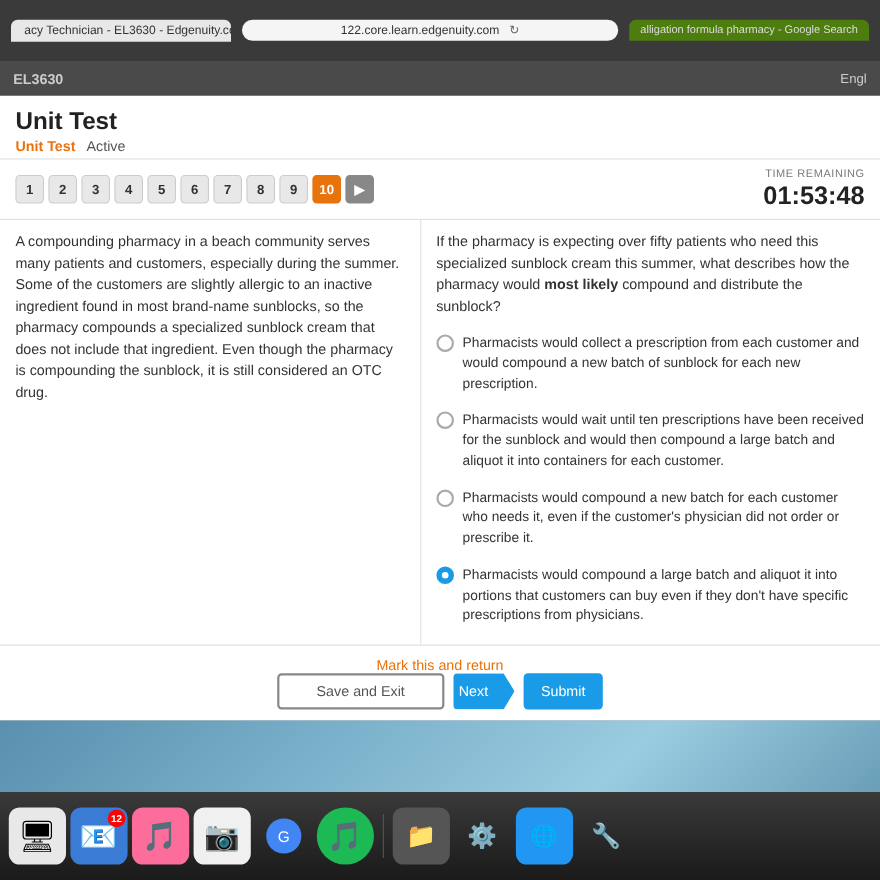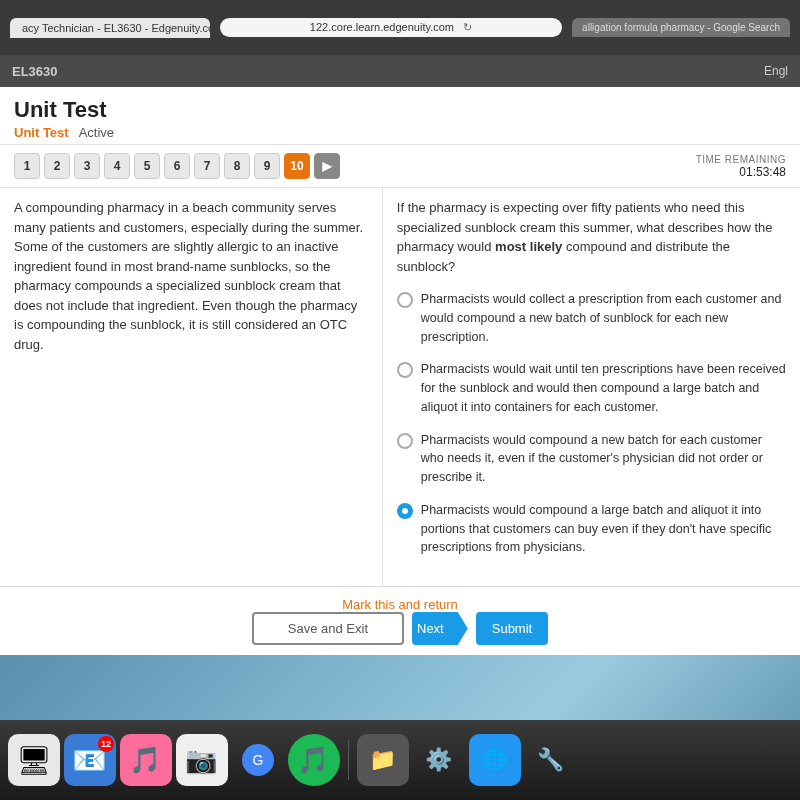--- a/index.html
+++ b/index.html
@@ -44,21 +44,21 @@
       flex: 1;
       background: #f5f5f5;
       border-radius: 12px;
       padding: 3px 10px;
       font-size: 11px;
       color: #333;
       text-align: center;
       margin: 0 6px;
     }
     .second-tab {
-      background: #737373;
+      background: #4d7c0f;
       color: #ddd;
       border-radius: 6px 6px 0 0;
       padding: 4px 10px;
       font-size: 10px;
       white-space: nowrap;
     }
 
     
     .top-bar {
       background: #4a4a4a;
@@ -157,22 +157,22 @@
     .timer-section {
       text-align: right;
     }
     .timer-label {
       font-size: 10px;
       color: #777;
       text-transform: uppercase;
       letter-spacing: 0.5px;
     }
     .timer-value {
-      font-size: 12px;
-      font-weight: normal;
+      font-size: 23px;
+      font-weight: bold;
       color: #222;
     }
 
     
     .question-area {
       display: flex;
       flex: 1;
       overflow: hidden;
     }
 

